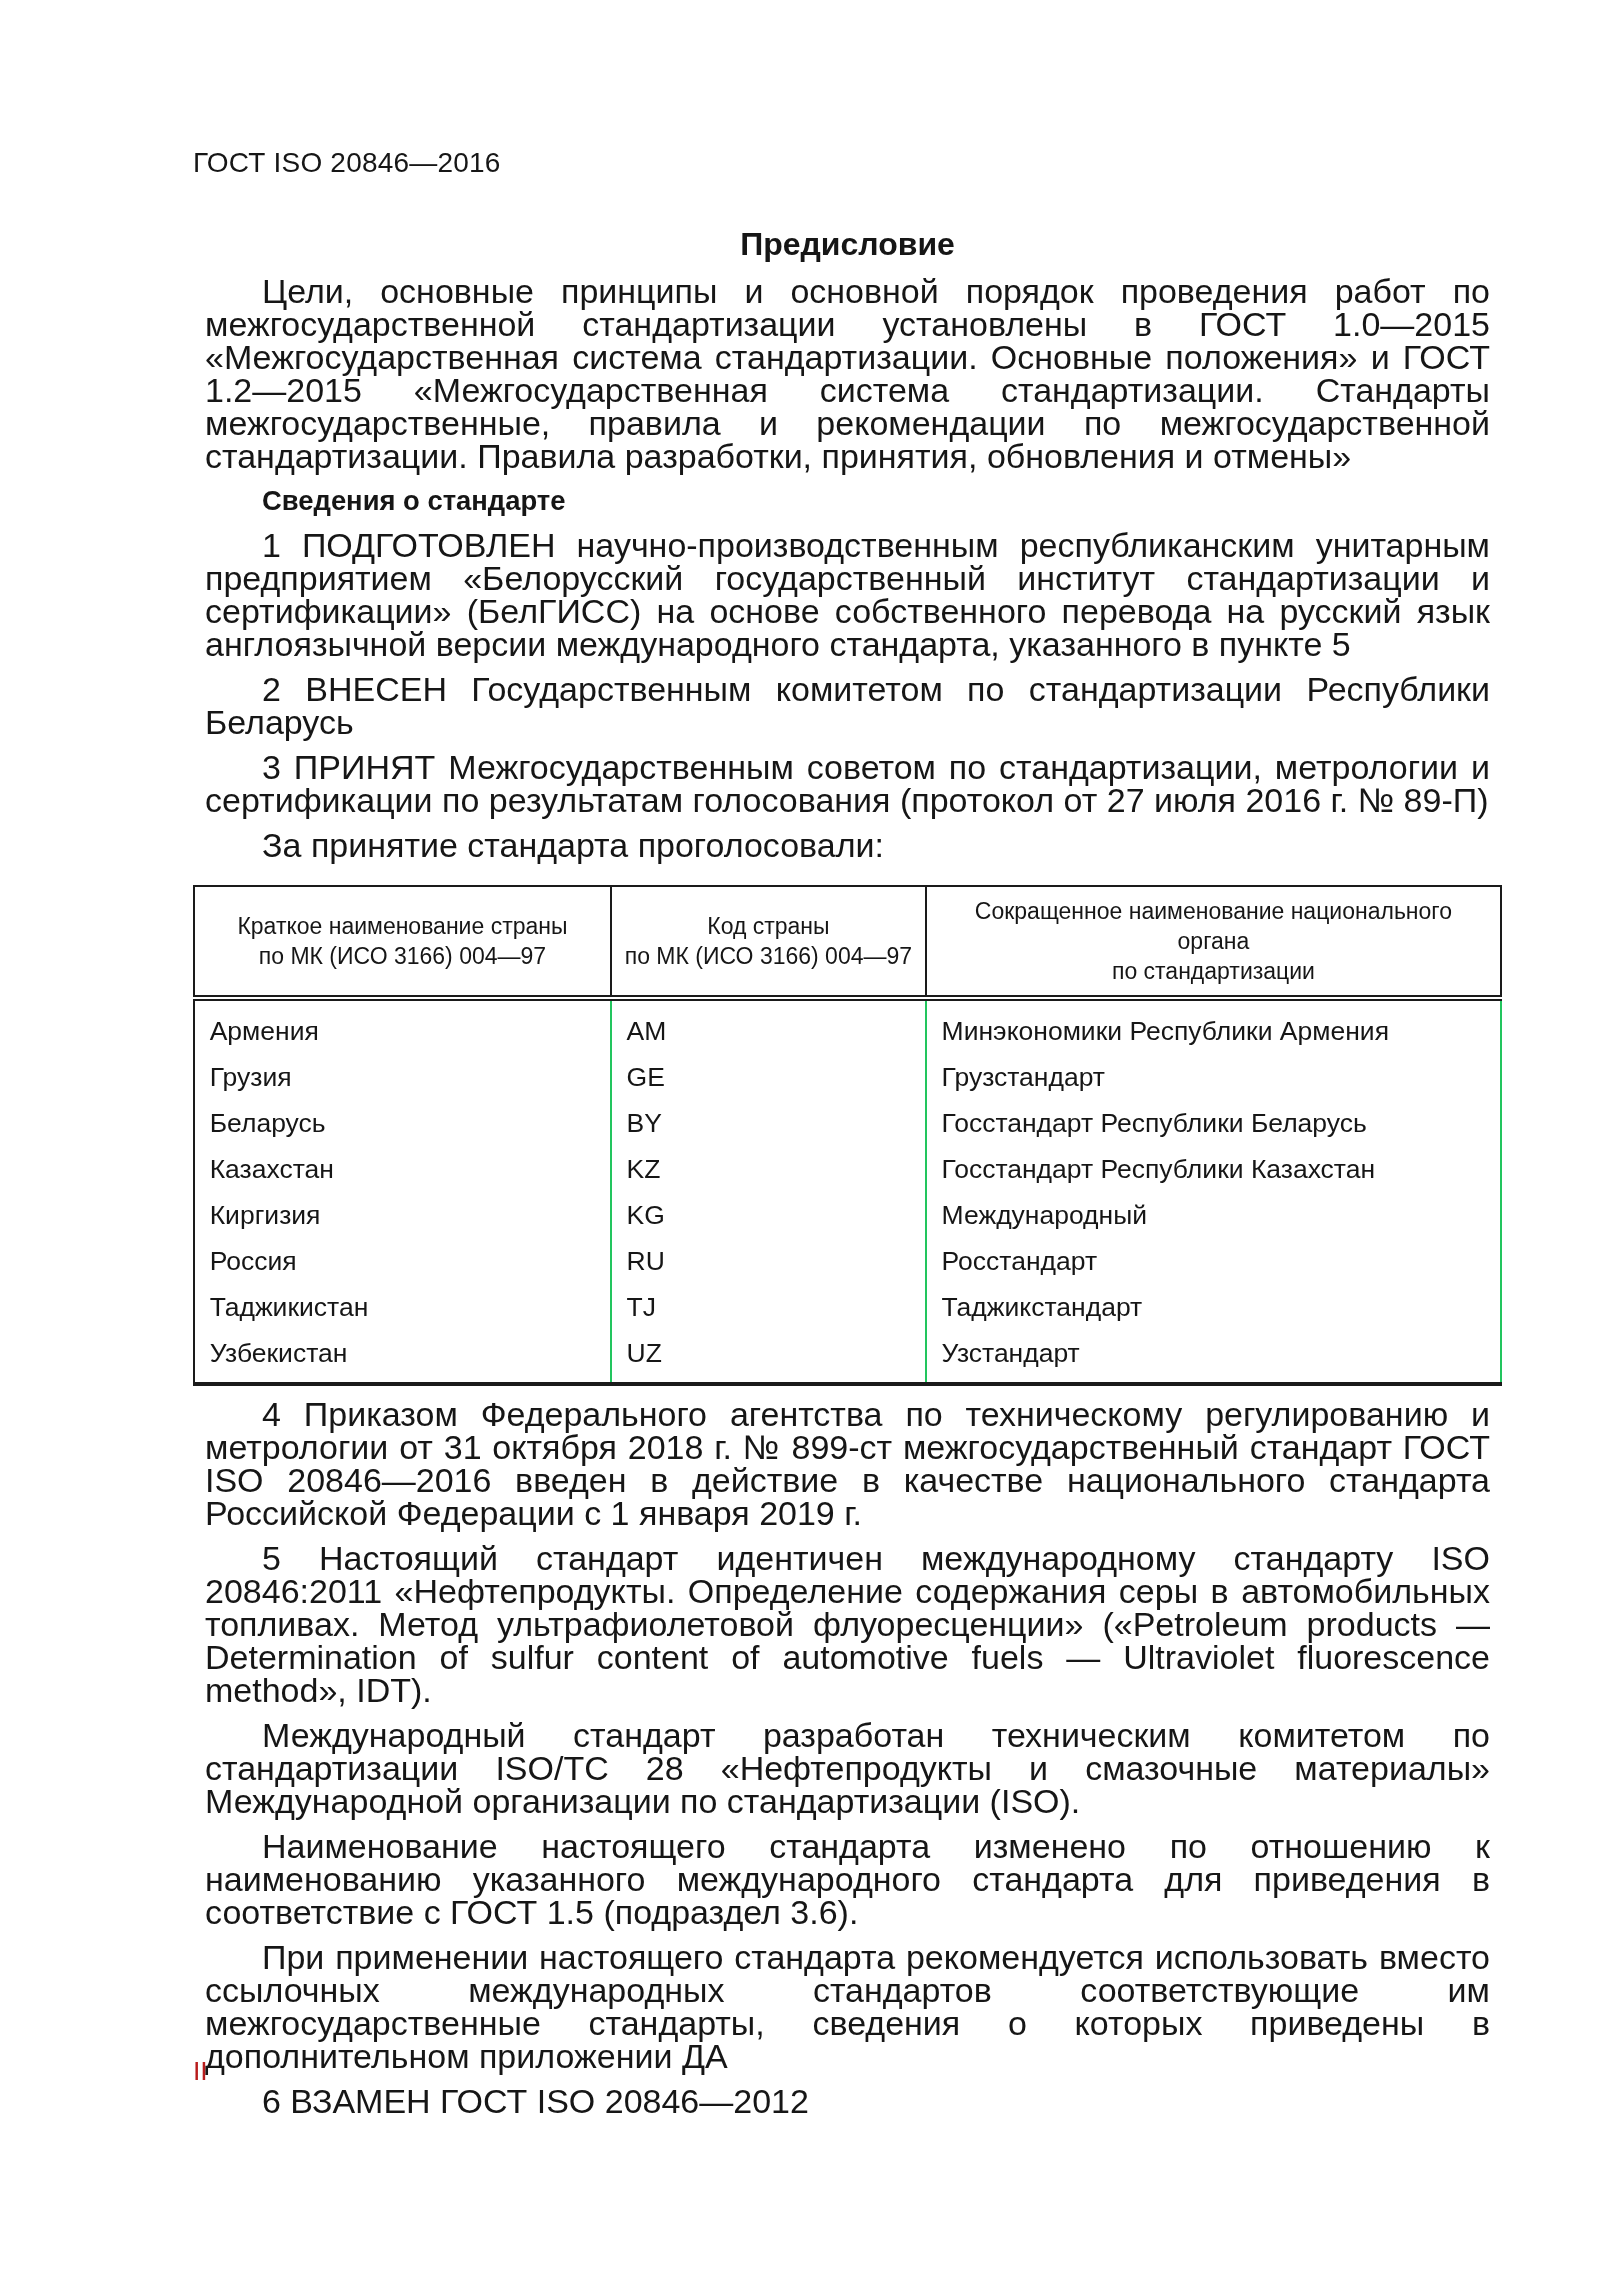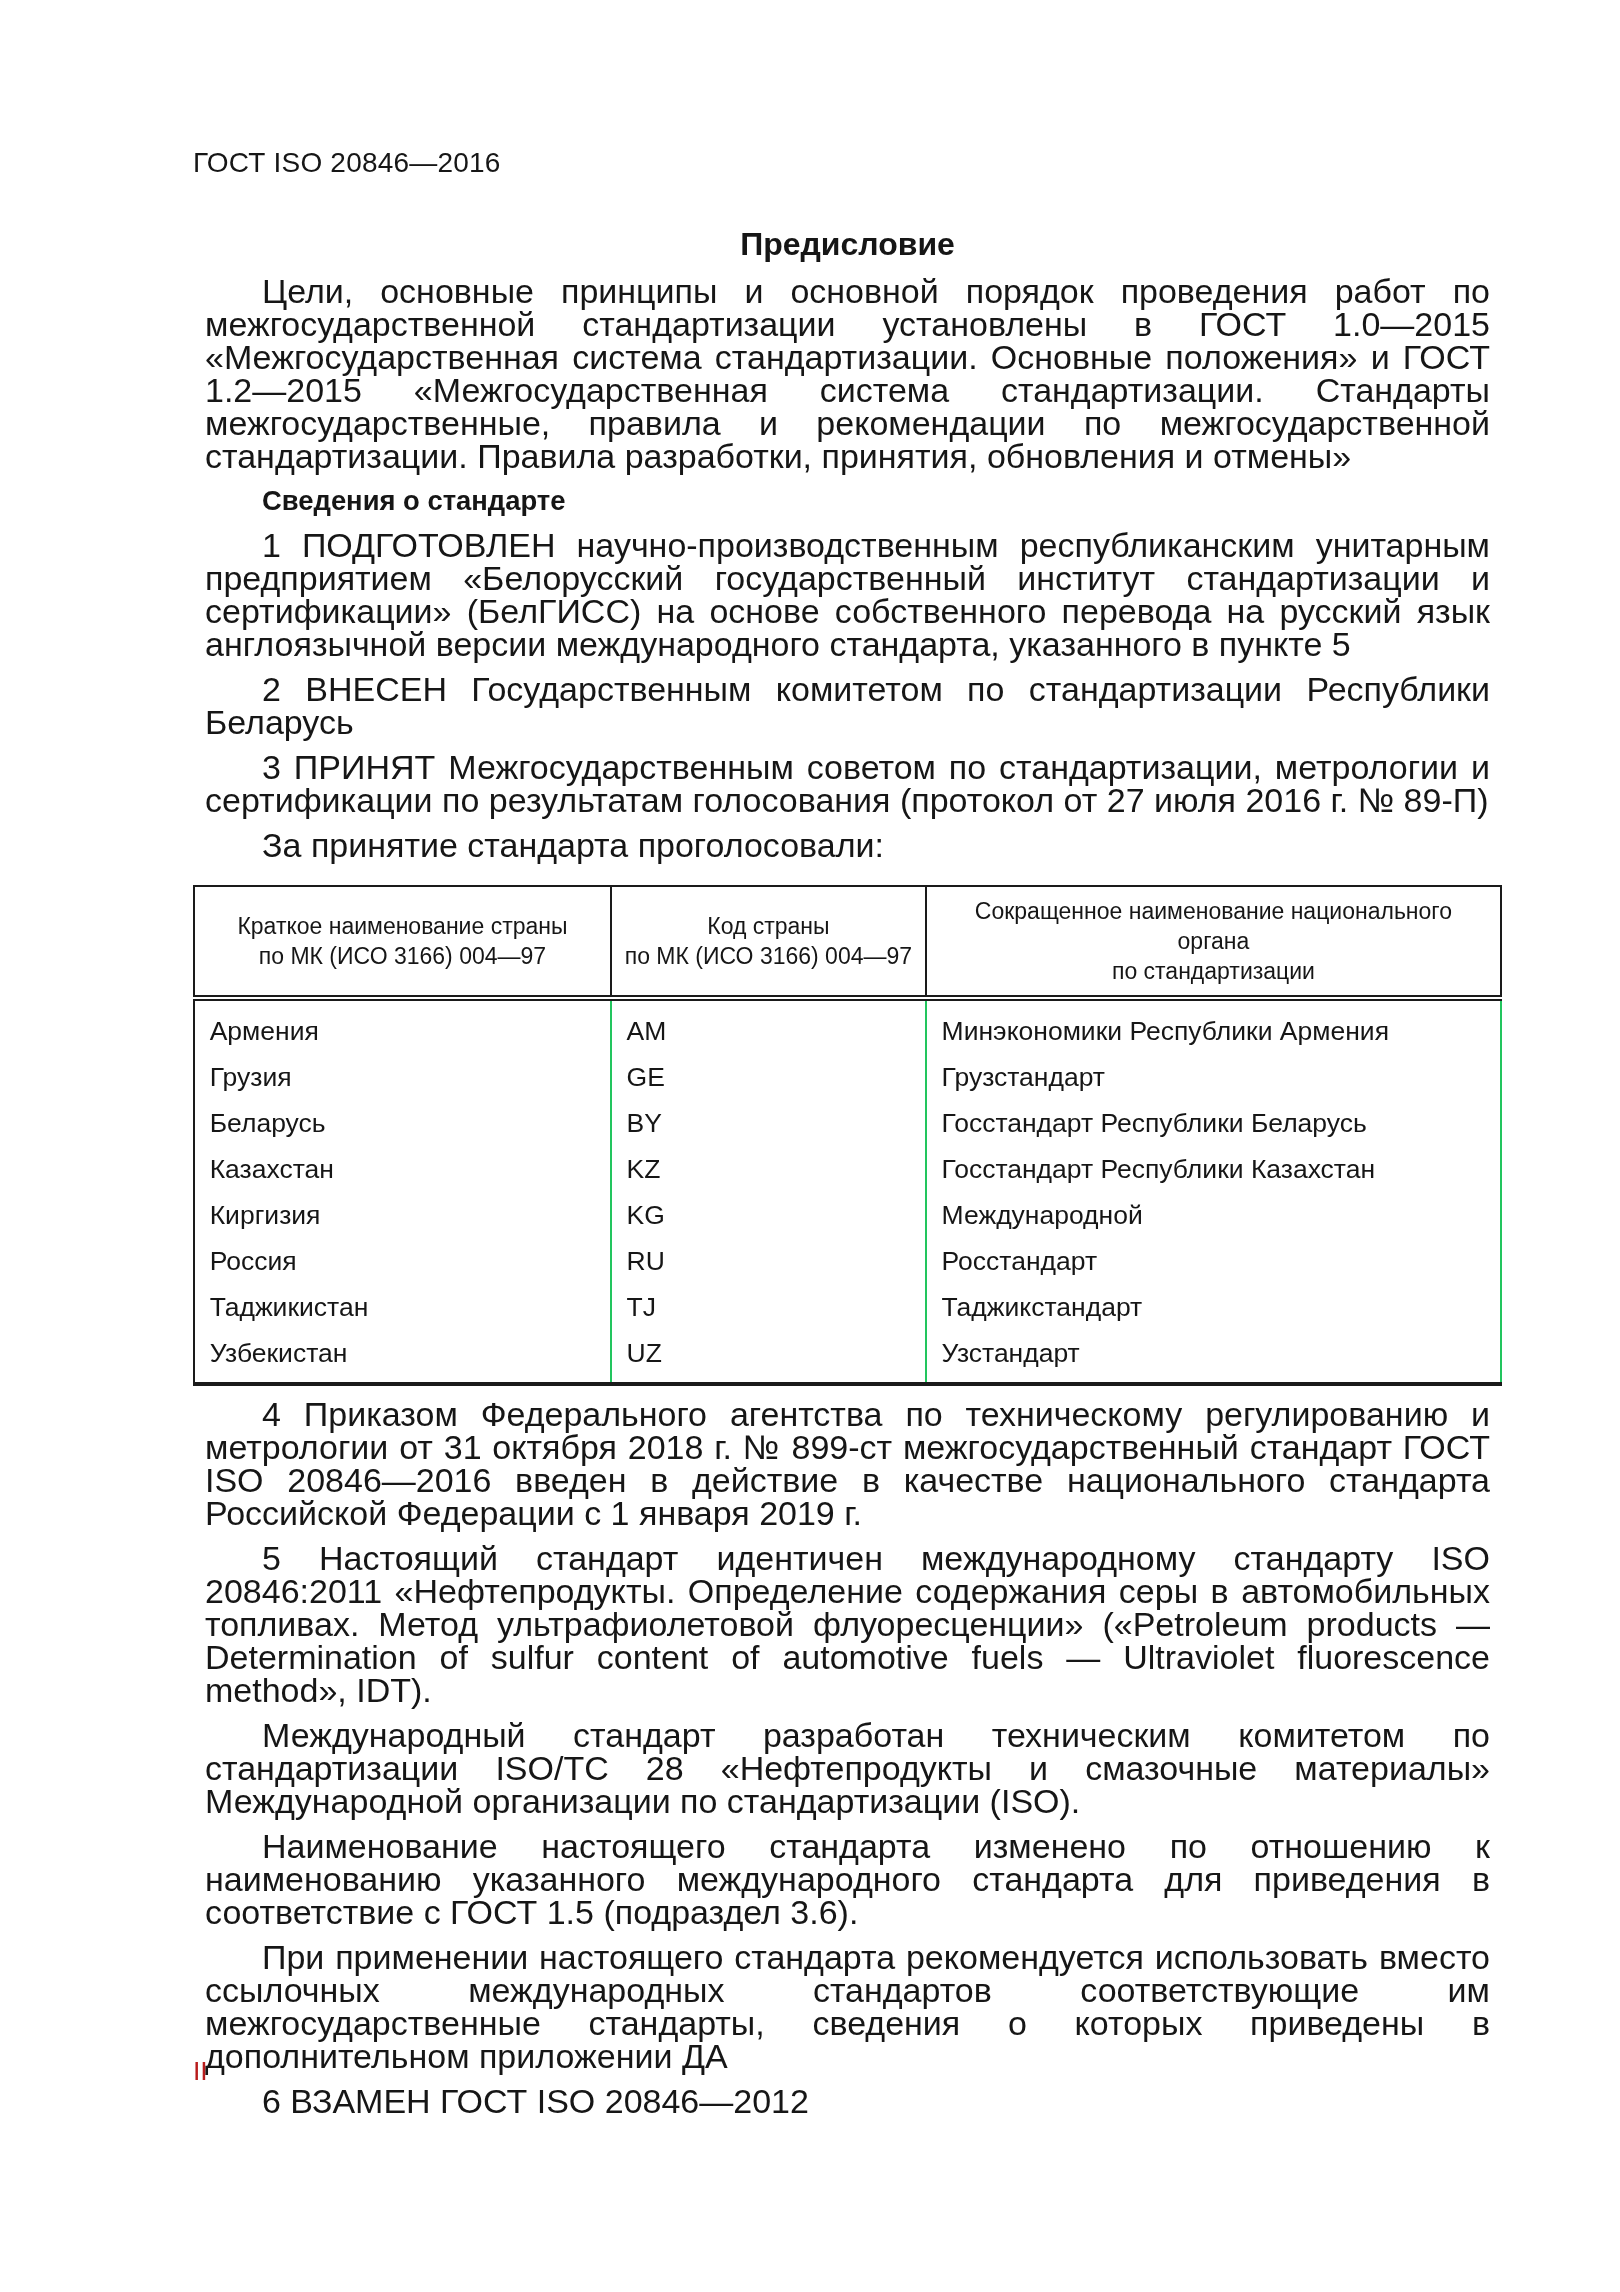--- a/index.html
+++ b/index.html
@@ -144,21 +144,21 @@
         <td>Госстандарт Республики Беларусь</td>
       </tr>
       <tr>
         <td>Казахстан</td>
         <td>KZ</td>
         <td>Госстандарт Республики Казахстан</td>
       </tr>
       <tr>
         <td>Киргизия</td>
         <td>KG</td>
-        <td>Международной</td>
+        <td>Международный</td>
       </tr>
       <tr>
         <td>Россия</td>
         <td>RU</td>
         <td>Росстандарт</td>
       </tr>
       <tr>
         <td>Таджикистан</td>
         <td>TJ</td>
         <td>Таджикстандарт</td>

